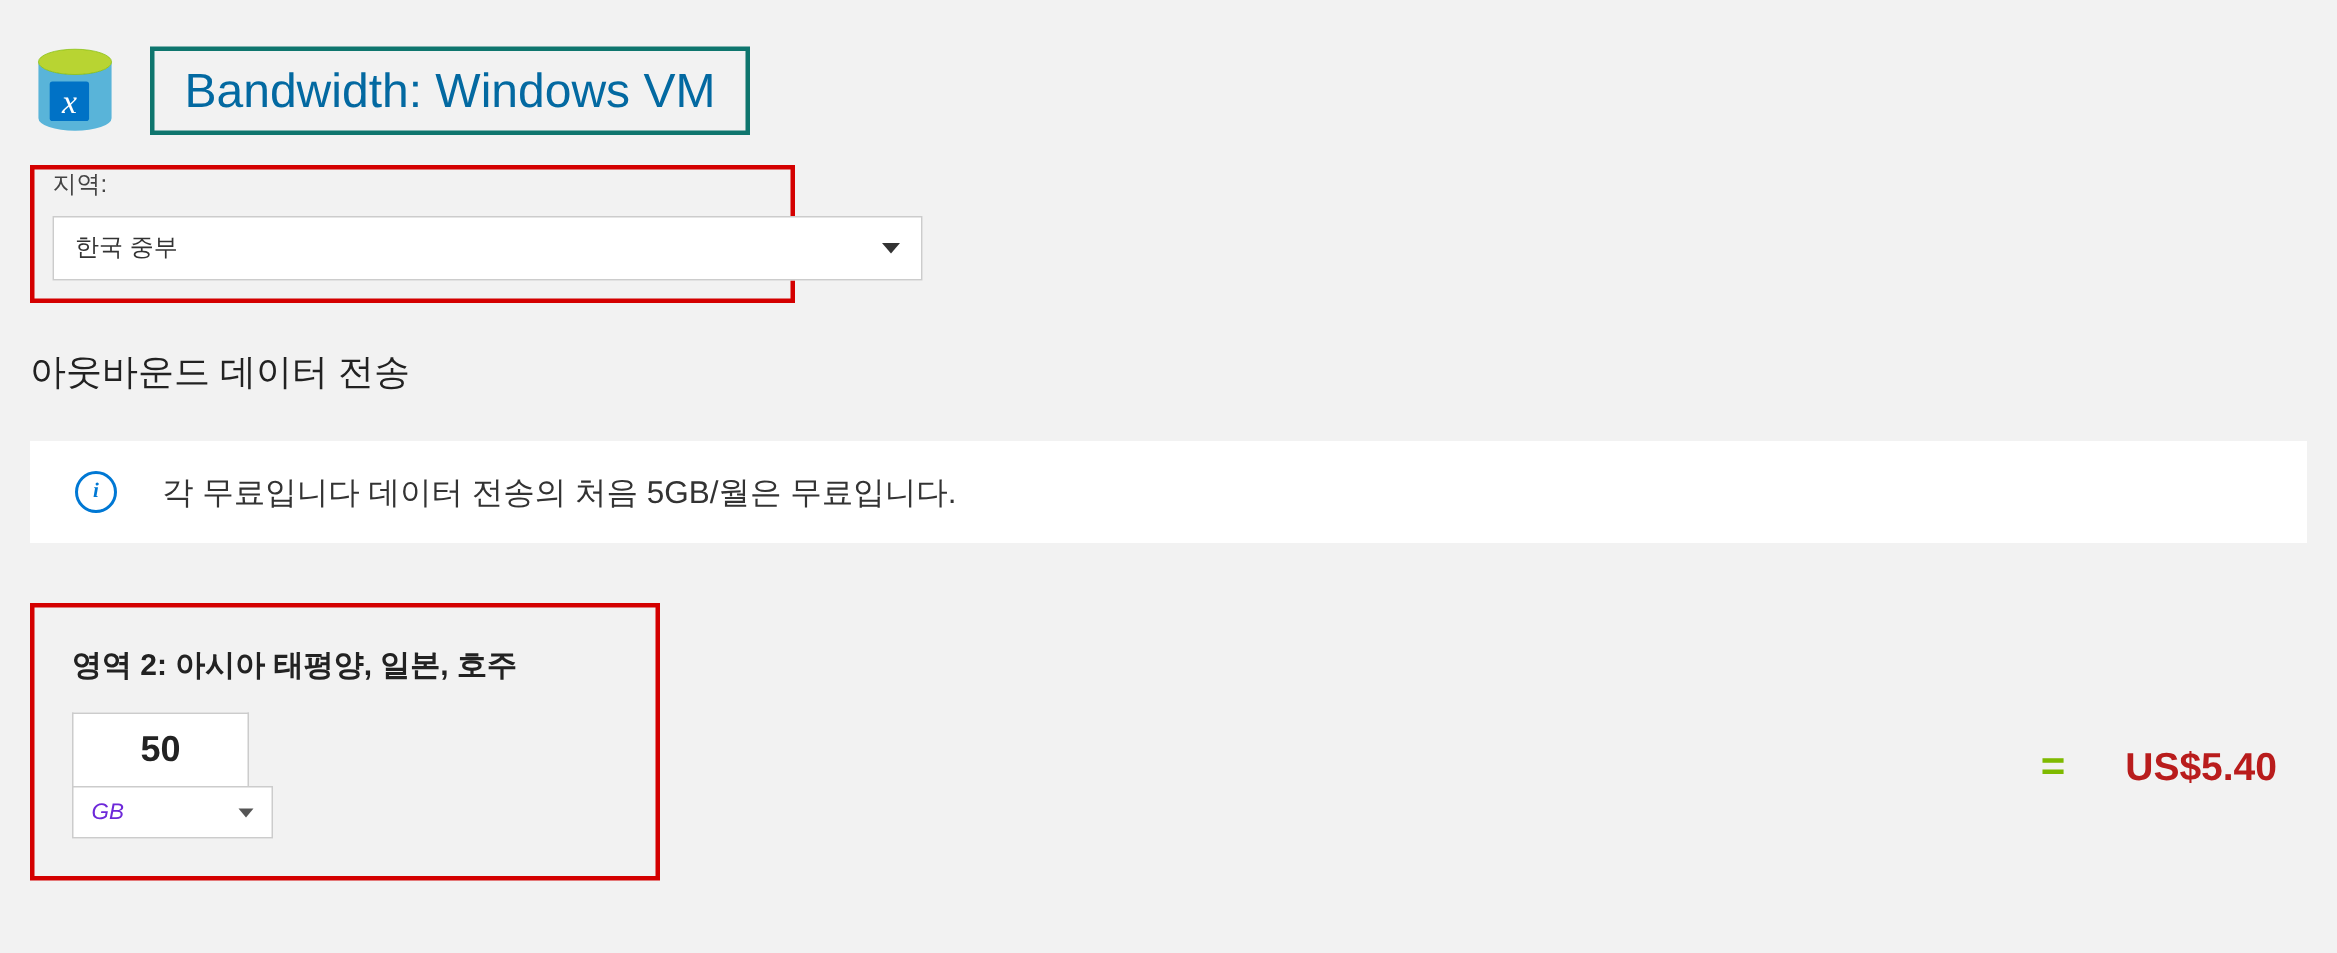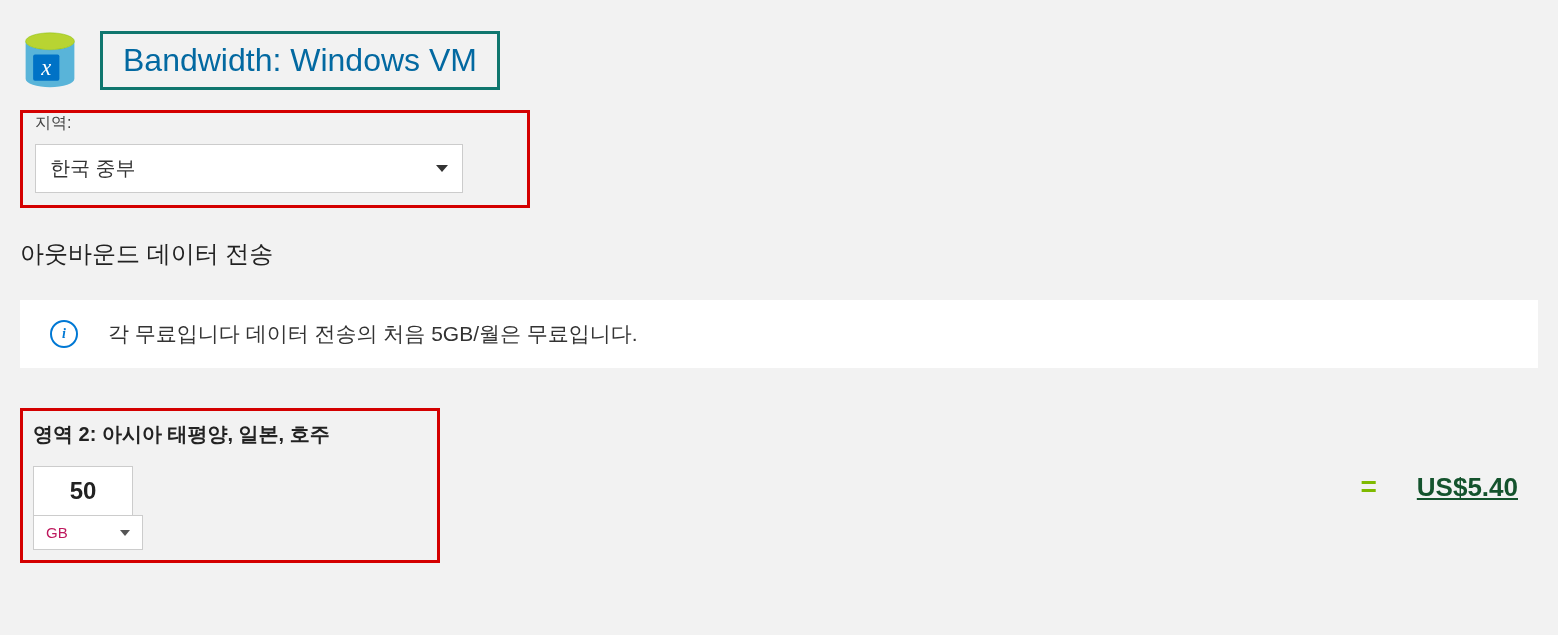--- a/index.html
+++ b/index.html
@@ -44,25 +44,25 @@
       margin-bottom: 30px;
       width: 510px;
     }
     .region-label {
       font-size: 16px;
       color: #444;
       margin-bottom: 10px;
       padding-left: 4px;
     }
     .region-select {
-      width: 428px;
+      width: 580px;
       background: #fff;
       border: 1px solid #ccc;
       padding: 10px 14px;
-      font-size: 20px;
+      font-size: 16px;
       color: #333;
       display: flex;
       justify-content: space-between;
       align-items: center;
       cursor: pointer;
       margin: 0 4px 4px 4px;
     }
     .chevron-down {
       width: 0;
       height: 0;
@@ -103,51 +103,52 @@
       font-size: 21px;
       color: #333;
     }
     .zone-row {
       display: flex;
       justify-content: space-between;
       align-items: flex-end;
     }
     .zone-box {
       border: 3px solid #d40000;
-      padding: 10px;
+      padding: 25px;
       width: 420px;
     }
     .zone-title {
       font-size: 20px;
       font-weight: 600;
       color: #222;
       margin-bottom: 18px;
     }
     .amount-input {
-      width: 100px;
+      width: 118px;
       background: #fff;
       border: 1px solid #ccc;
       padding: 10px 14px;
       font-size: 24px;
       font-weight: 600;
       color: #222;
       text-align: center;
       border-bottom: none;
     }
     .unit-select {
-      width: 110px;
+      width: 134px;
       background: #fff;
       border: 1px solid #ccc;
       padding: 8px 12px;
       font-size: 15px;
-      color: #be185d;
+      color: #6d28d9;
       display: flex;
       justify-content: space-between;
       align-items: center;
       cursor: pointer;
+      font-style: italic;
     }
     .chevron-down-small {
       width: 0;
       height: 0;
       border-left: 5px solid transparent;
       border-right: 5px solid transparent;
       border-top: 6px solid #555;
     }
     .price-area {
       display: flex;
@@ -157,22 +158,21 @@
       padding-bottom: 60px;
     }
     .equals {
       font-size: 28px;
       font-weight: 700;
       color: #7fba00;
     }
     .price {
       font-size: 26px;
       font-weight: 600;
-      color: #14532d;
-      text-decoration: underline;
+      color: #b91c1c;
     }
   </style>
 </head>
 <body>
 
 
 
 <div class="header-row">
   <div class="service-icon">
     <svg viewBox="0 0 64 64">

